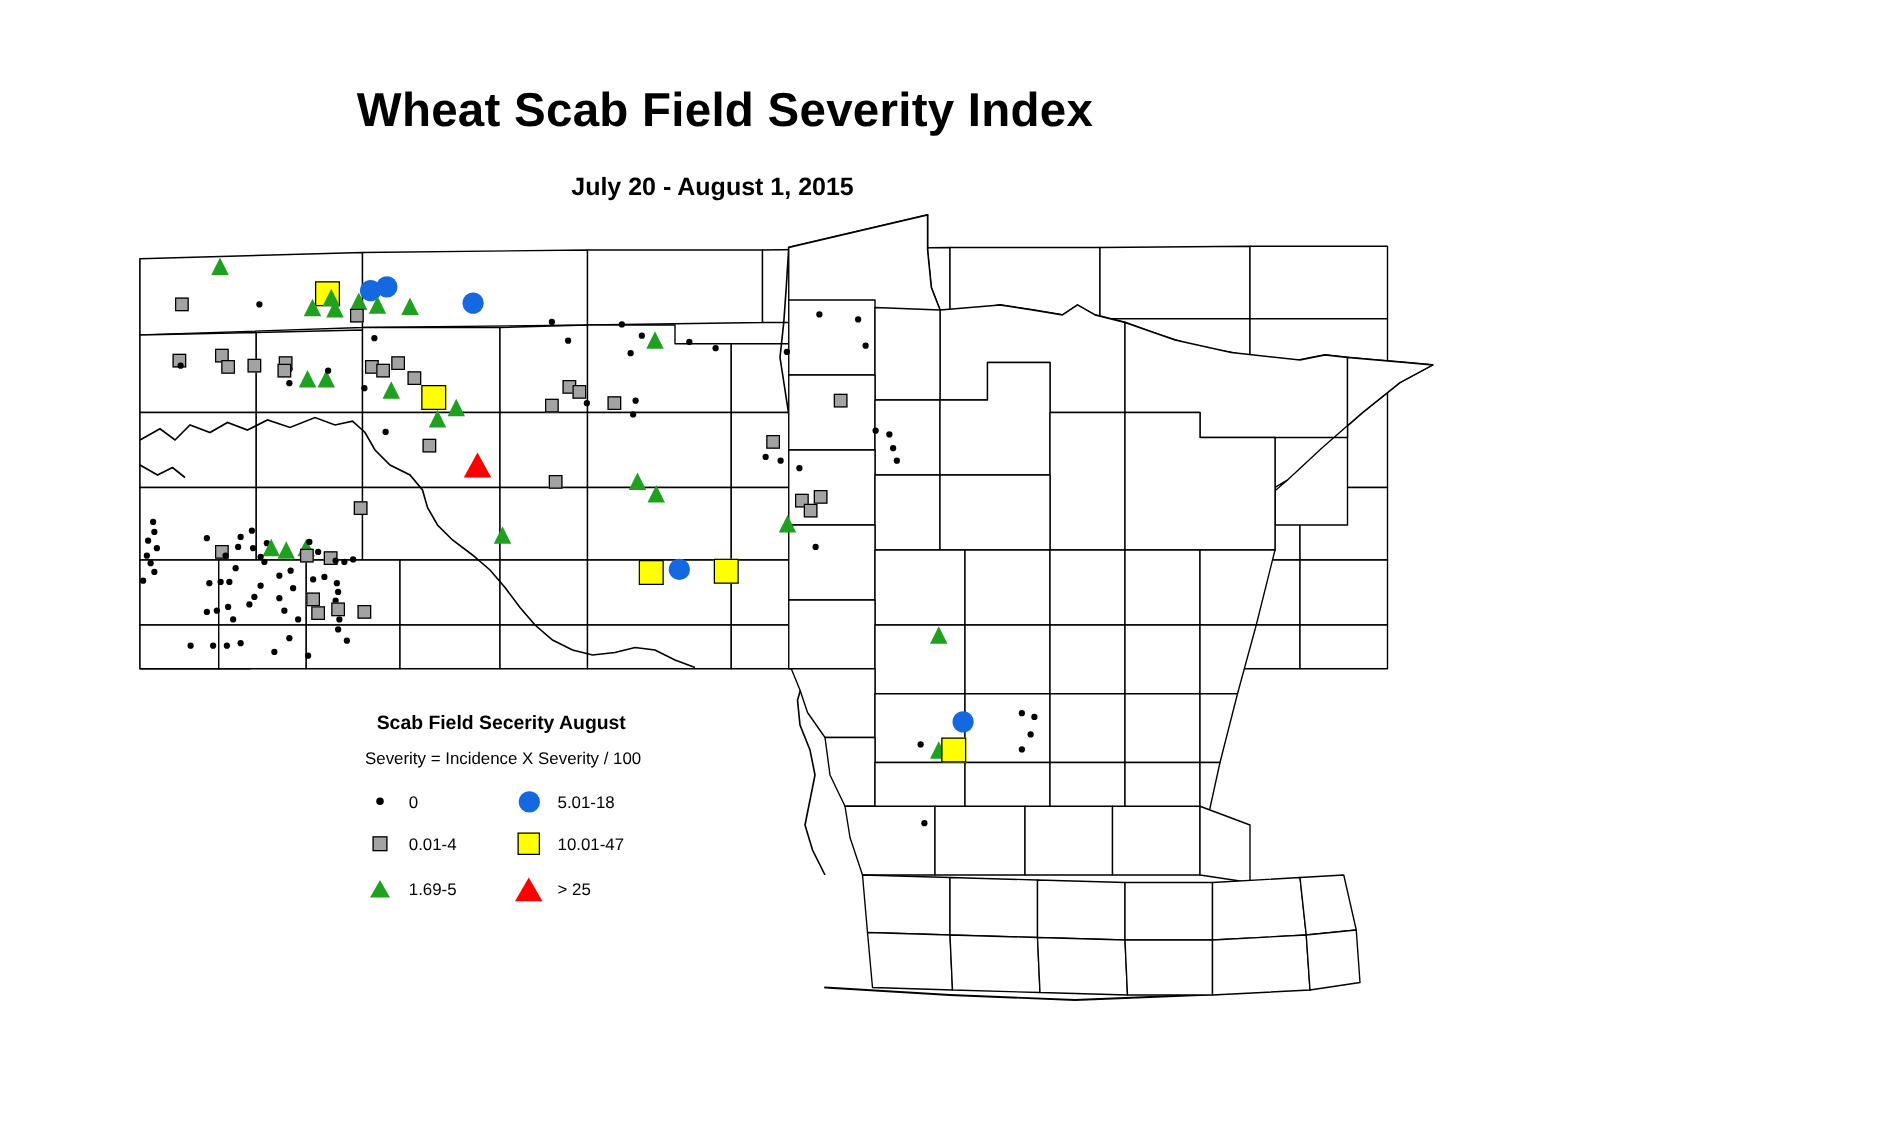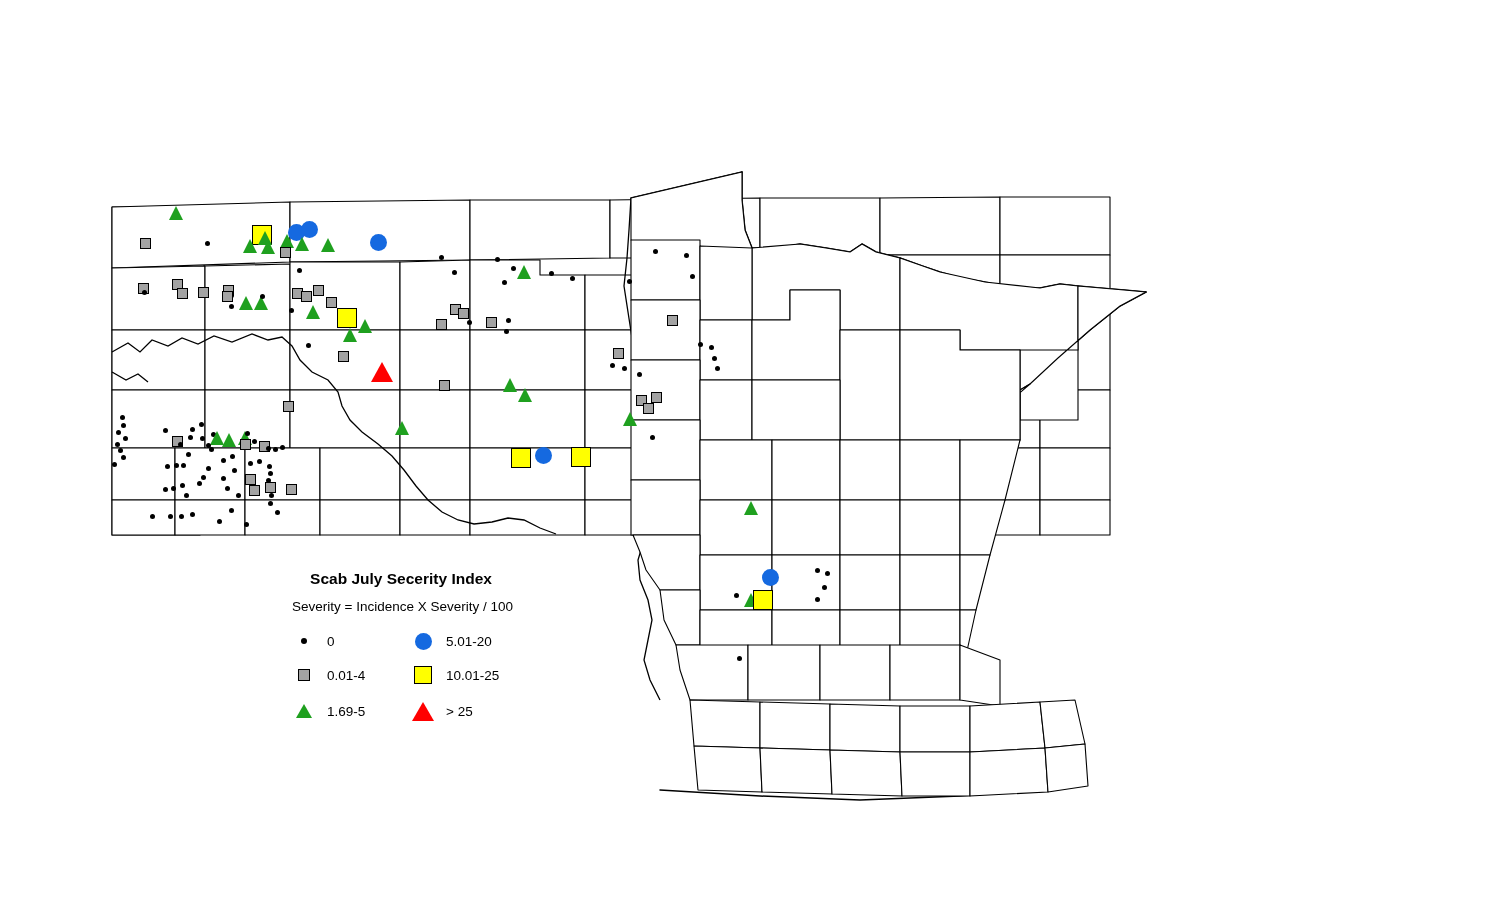--- a/index.html
+++ b/index.html
@@ -146,20 +146,22 @@
   
   .mk {
     position: absolute;
   }
 </style>
 </head>
 <body>
 
 <div id="page">
 
+  <div id="title">Wheat Scab Field Severity Index</div>
+  <div id="subtitle">July 20 - August 1, 2015</div>
 
   <div id="map-area">
     <svg class="mapsvg" width="1503" height="900" viewBox="0 0 1503 900">
       <g>
 
         <path class="county" d="M112,207 L112,535 L200,535 L205,207 Z"></path>
         <path class="county" d="M112,207 L290,202 L290,262 L112,268 Z"></path>
         <path class="county" d="M290,202 L470,200 L470,260 L290,262 Z"></path>
         <path class="county" d="M470,200 L610,200 L610,258 L470,260 Z"></path>
         <path class="county" d="M610,200 L760,198 L760,258 L610,258 Z"></path>
@@ -463,21 +465,21 @@
         <div class="mk m-dot" style="width: 5px; height: 5px; left: 180.5px; top: 462.5px;"></div>
         <div class="mk m-dot" style="width: 5px; height: 5px; left: 189.5px; top: 426.5px;"></div>
         <div class="mk m-dot" style="width: 5px; height: 5px; left: 198.5px; top: 421.5px;"></div>
         <div class="mk m-sq" style="width: 11px; height: 11px; left: 282.5px; top: 400.5px;"></div>
         <div class="mk m-sq" style="width: 11px; height: 11px; left: 244.5px; top: 473.5px;"></div>
         <div class="mk m-dot" style="width: 5px; height: 5px; left: 274.5px; top: 509.5px;"></div>
       </div>
   </div>
 
   <div id="legend">
-    <div id="legend-title">Scab July Secerity Index</div>
+    <div id="legend-title">Scab Field Secerity August</div>
     <div id="legend-formula">Severity = Incidence X Severity / 100</div>
 
     <div class="leg-row" style="left:6px; top:58px;">
       <span class="leg-sym">
           <span class="m-dot" style="width:6px;height:6px;"></span>
         </span>
       <span class="leg-lbl">0</span>
     </div>
     <div class="leg-row" style="left:6px; top:92px;">
       <span class="leg-sym">
@@ -489,27 +491,27 @@
       <span class="leg-sym">
           <span class="m-tri-green" style="border-left-width:8px;border-right-width:8px;border-bottom-width:14px;"></span>
         </span>
       <span class="leg-lbl">1.69-5</span>
     </div>
 
     <div class="leg-row" style="left:125px; top:58px;">
       <span class="leg-sym">
           <span class="m-circ" style="width:17px;height:17px;"></span>
         </span>
-      <span class="leg-lbl">5.01-20</span>
+      <span class="leg-lbl">5.01-18</span>
     </div>
     <div class="leg-row" style="left:125px; top:92px;">
       <span class="leg-sym">
           <span class="m-sq-y" style="width:18px;height:18px;"></span>
         </span>
-      <span class="leg-lbl">10.01-25</span>
+      <span class="leg-lbl">10.01-47</span>
     </div>
     <div class="leg-row" style="left:125px; top:128px;">
       <span class="leg-sym">
           <span class="m-tri-red"></span>
         </span>
       <span class="leg-lbl">&gt; 25</span>
     </div>
   </div>
 
 </div>

